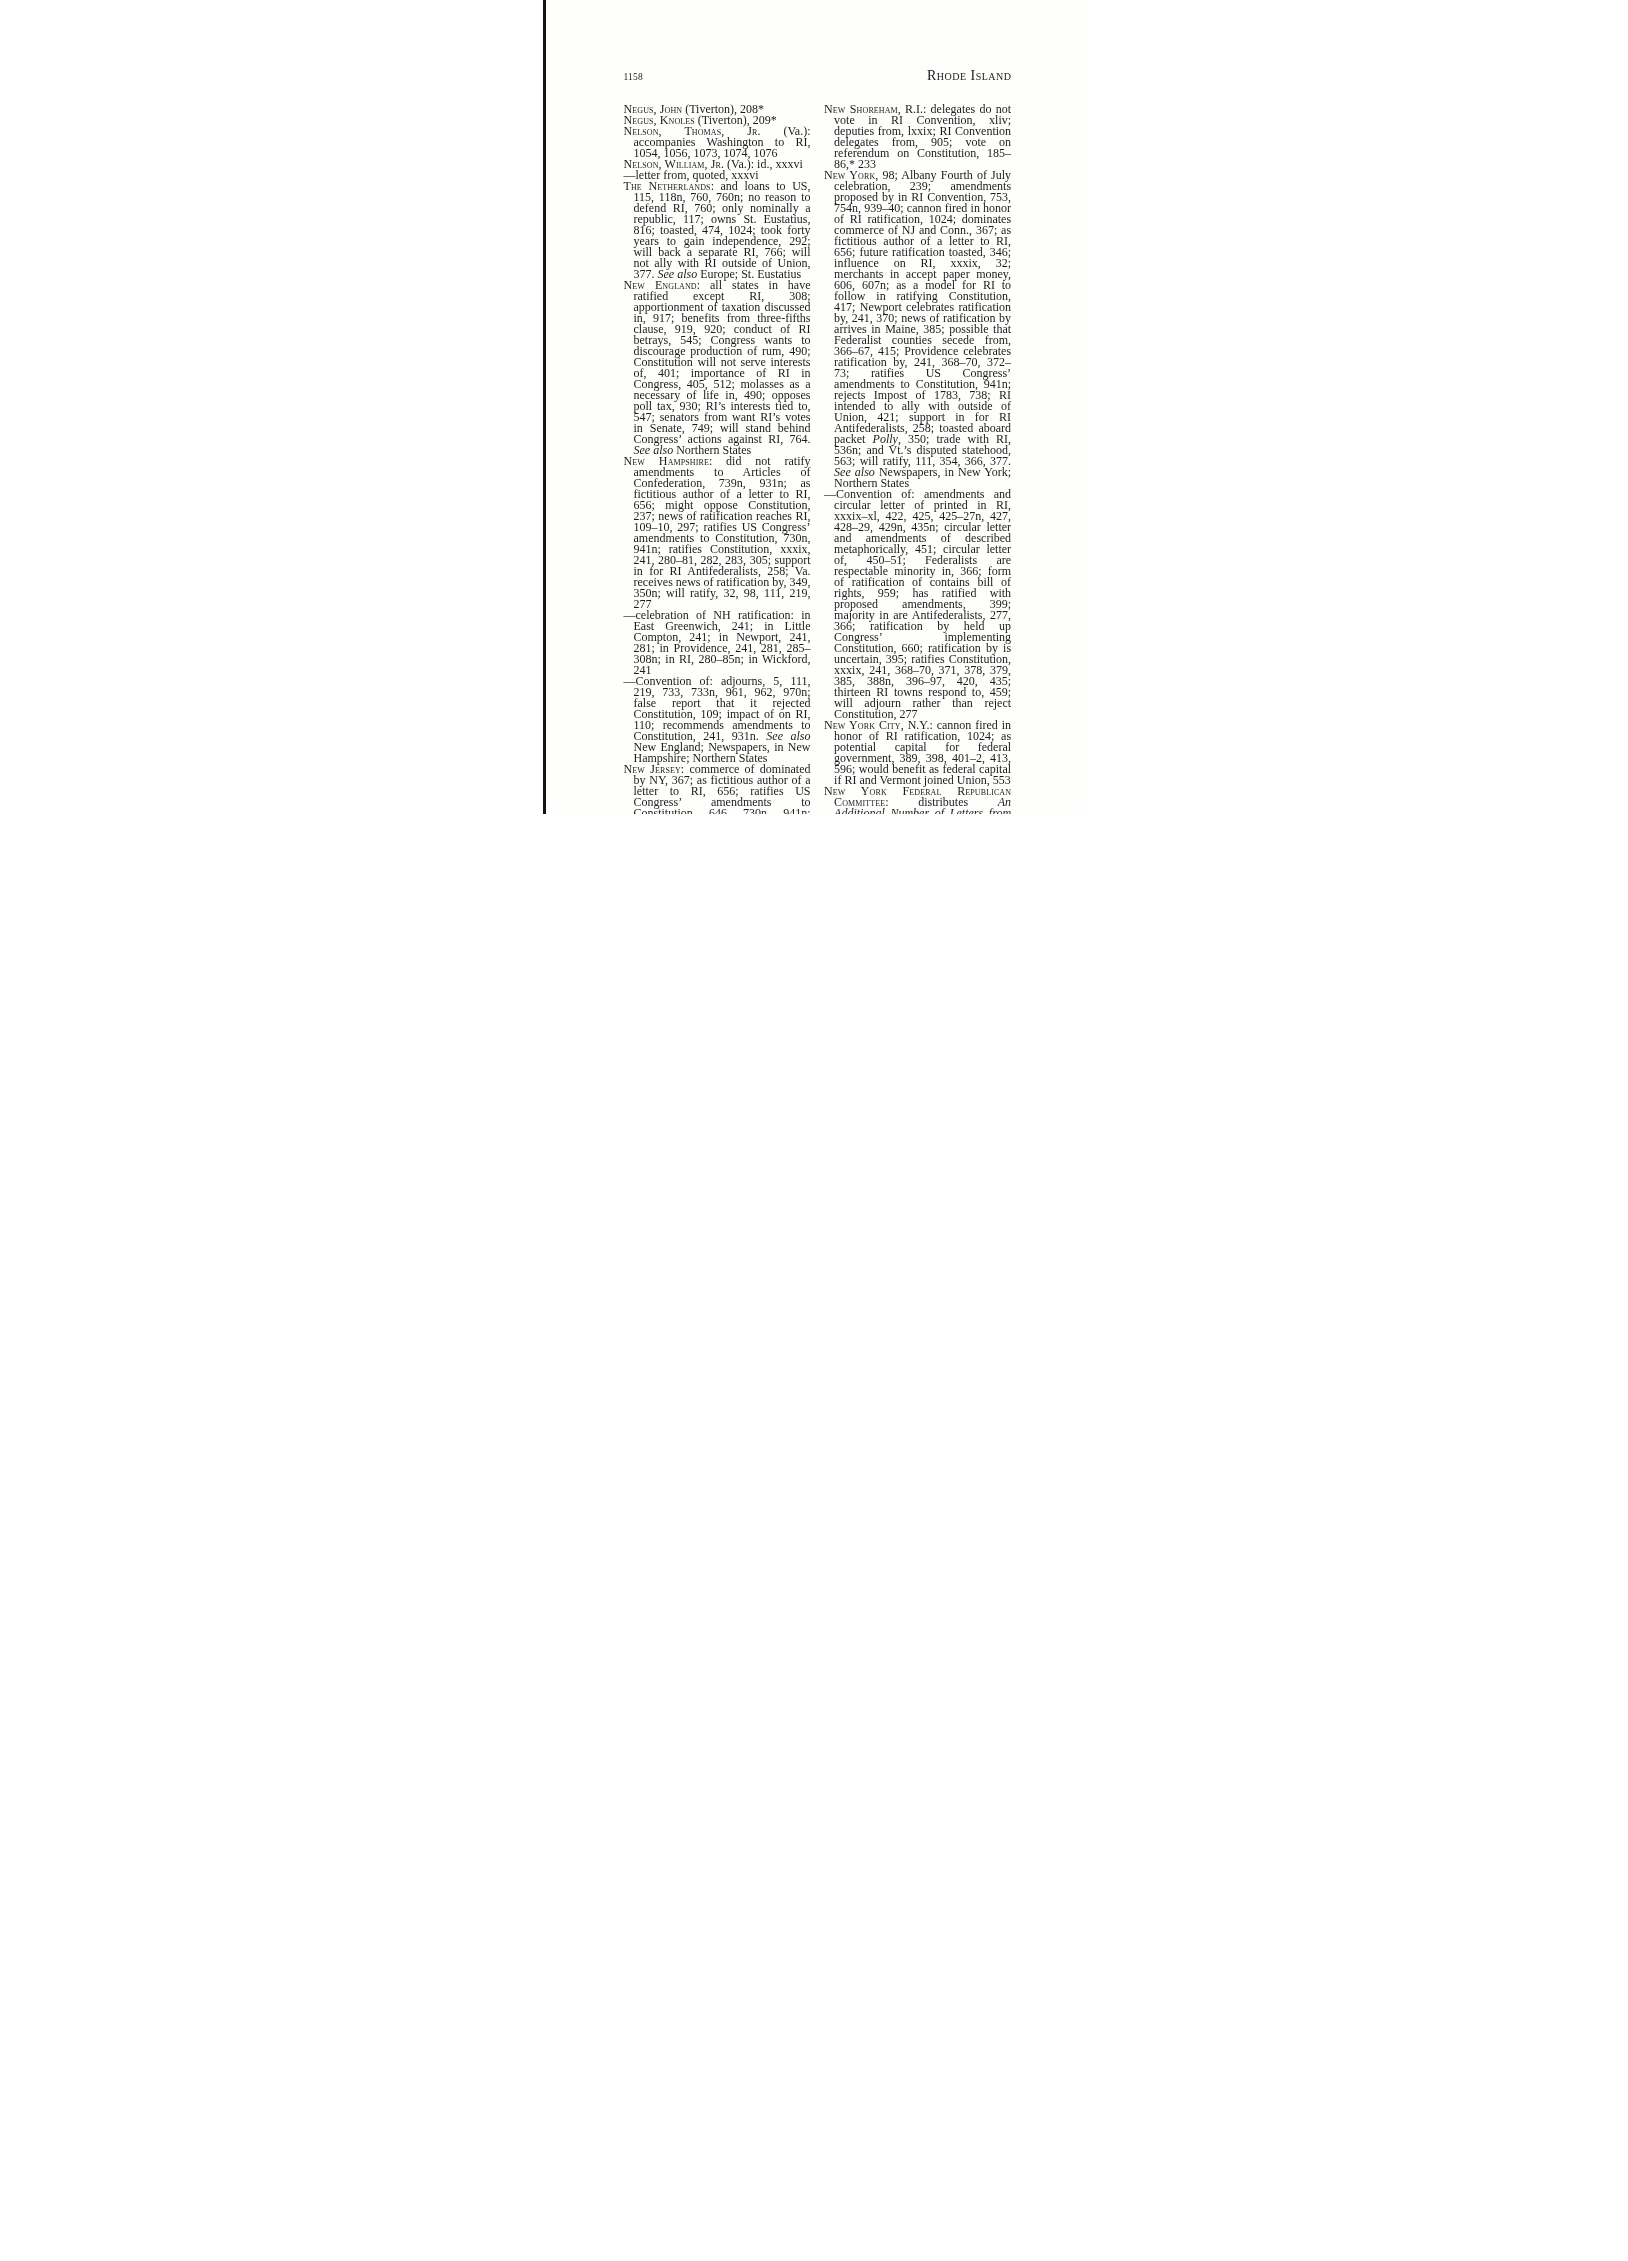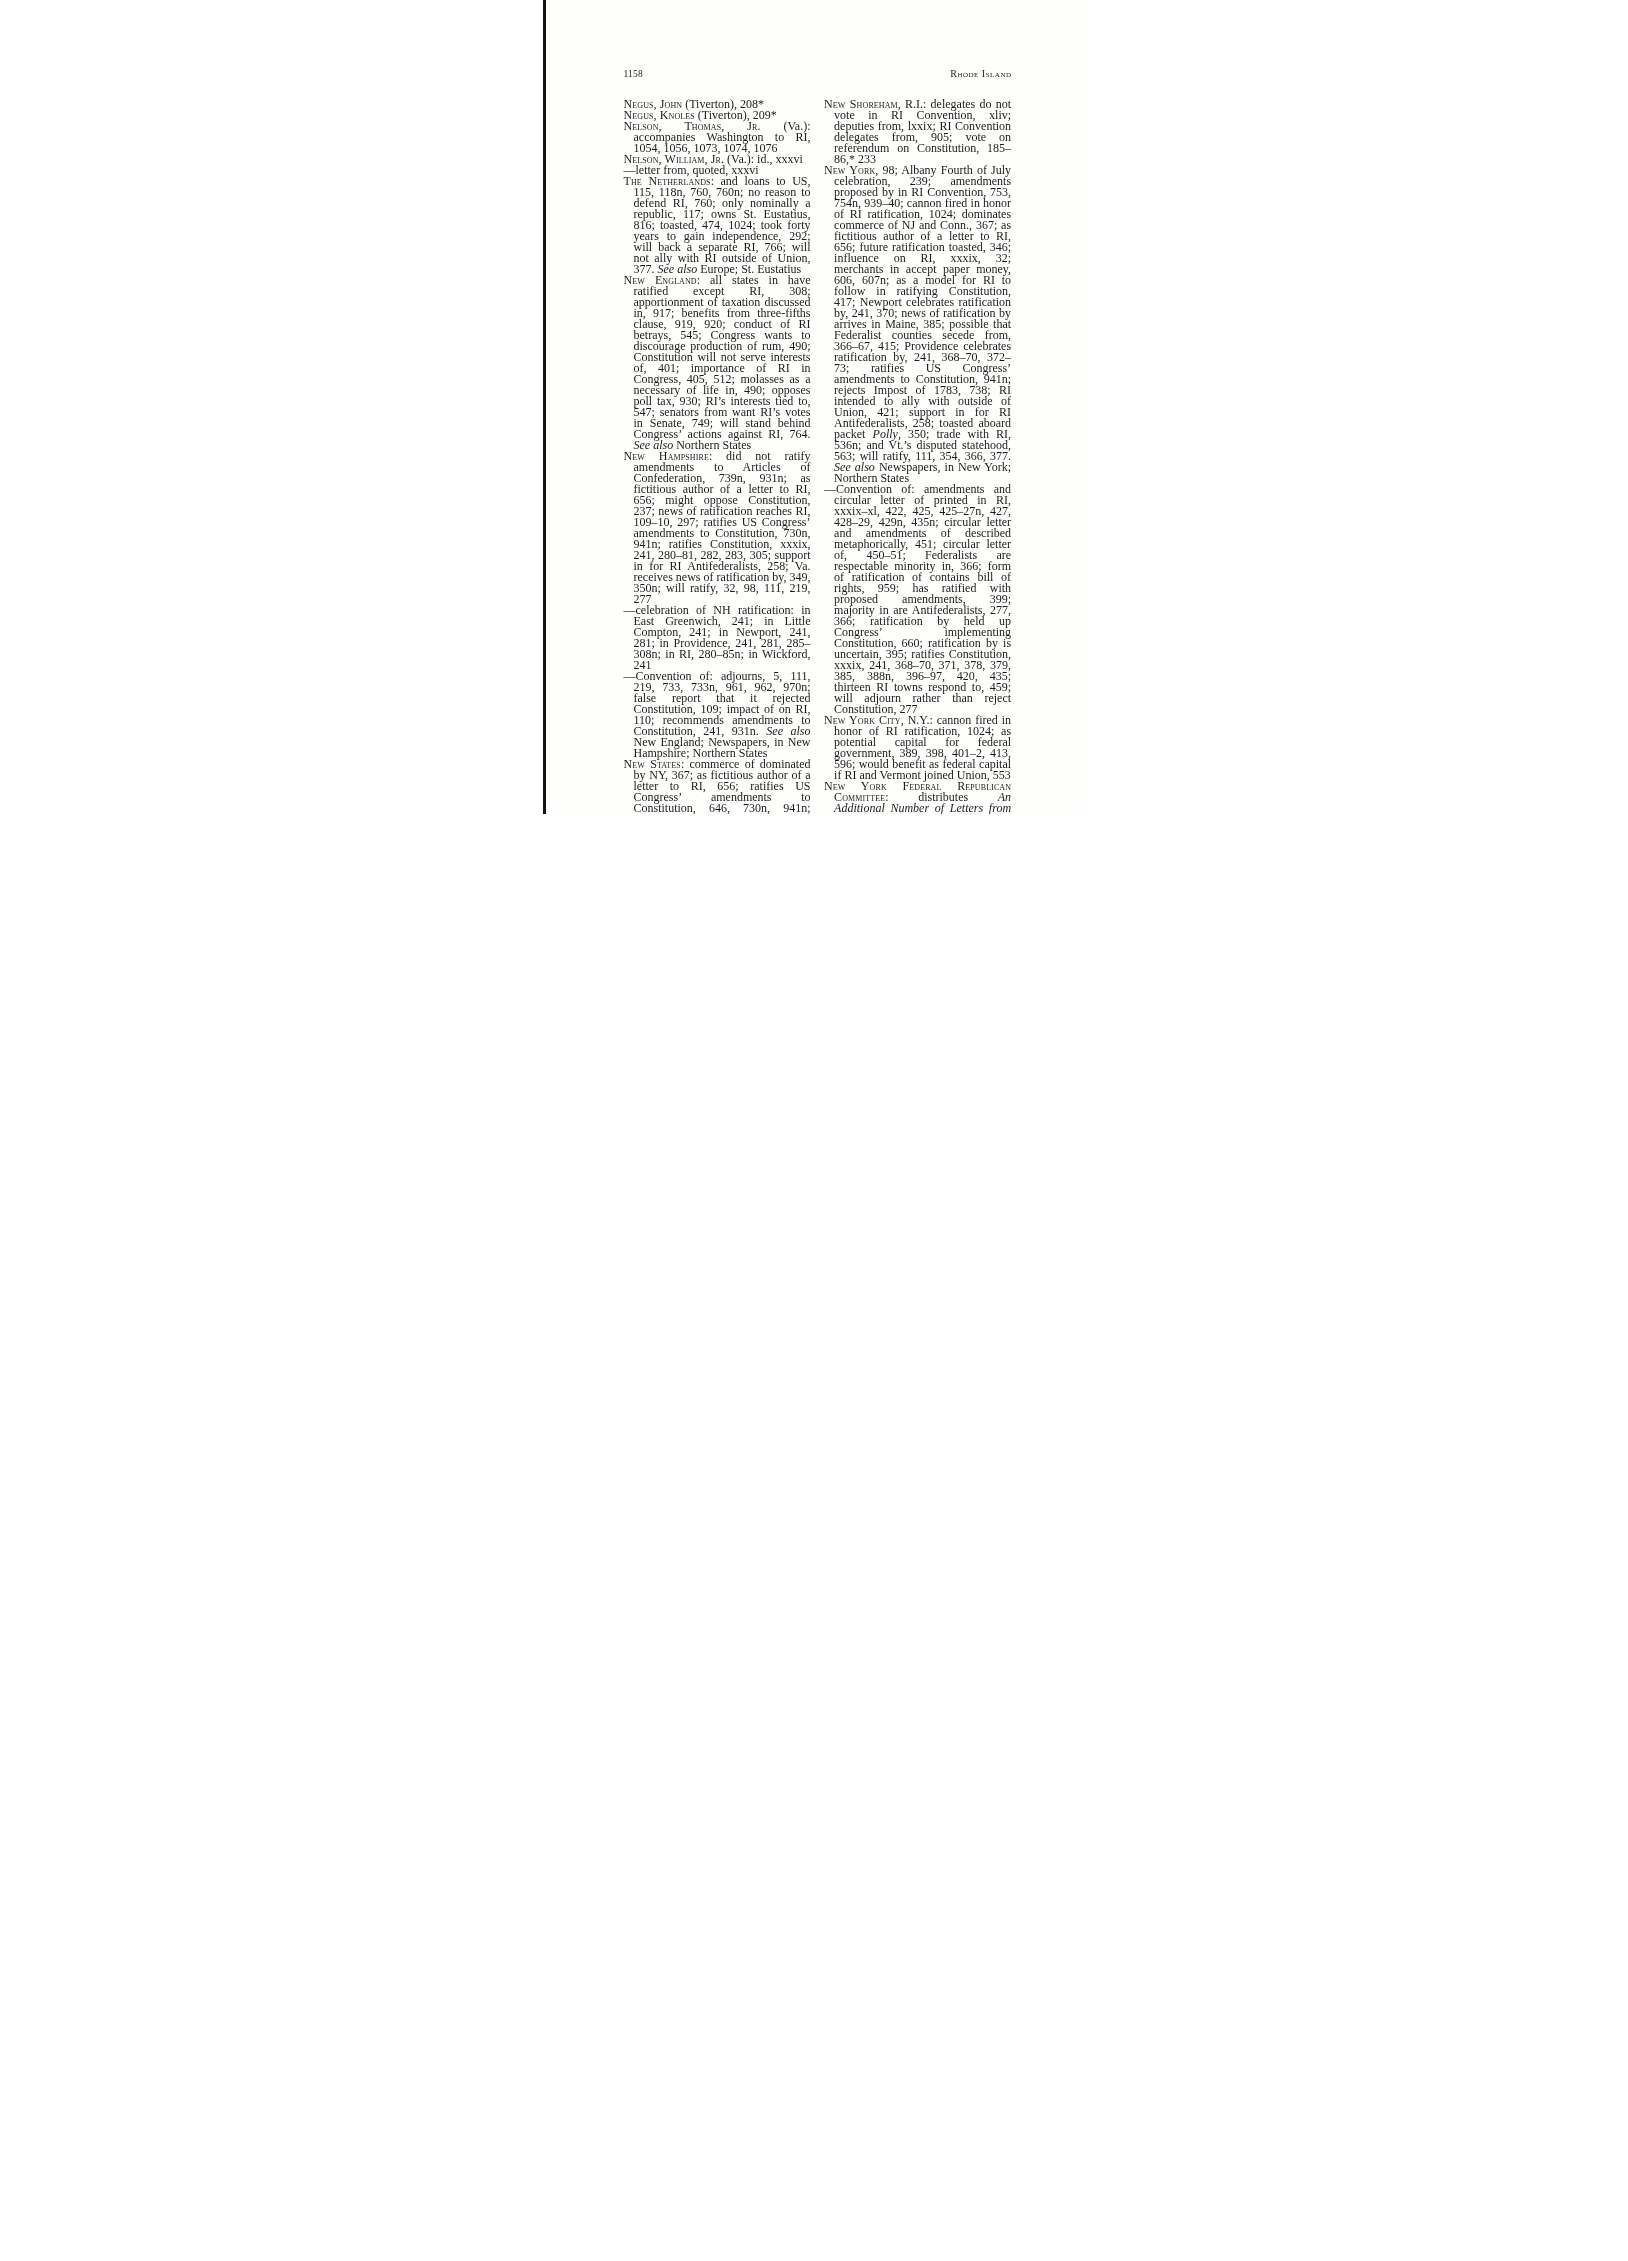--- a/index.html
+++ b/index.html
@@ -36,21 +36,21 @@
     justify-content: space-between;
     align-items: baseline;
     margin-bottom: 20px;
   }
   .folio {
     font-size: 9.5px;
     letter-spacing: 0.2px;
   }
   .running-head {
     font-variant: small-caps;
-    font-size: 10px;
+    font-size: 14px;
     letter-spacing: 0.5px;
   }
   .columns {
     display: flex;
     gap: 13.6px;
   }
   .col {
     width: 187px;
     font-size: 12px;
     line-height: 11px;
@@ -86,21 +86,21 @@
           <p class="entry"><span class="sc">Negus, John</span><span> (Tiverton), 208*</span></p>
           <p class="entry"><span class="sc">Negus, Knoles</span><span> (Tiverton), 209*</span></p>
           <p class="entry"><span class="sc">Nelson, Thomas, Jr.</span><span> (Va.): accompanies Washington to RI, 1054, 1056, 1073, 1074, 1076</span></p>
           <p class="entry"><span class="sc">Nelson, William, Jr.</span><span> (Va.): id., xxxvi</span></p>
           <p class="entry"><span>—letter from, quoted, xxxvi</span></p>
           <p class="entry"><span class="sc">The Netherlands</span><span>: and loans to US, 115, 118n, 760, 760n; no reason to defend RI, 760; only nominally a republic, 117; owns St. Eustatius, 816; toasted, 474, 1024; took forty years to gain independence, 292; will back a separate RI, 766; will not ally with RI outside of Union, 377. </span><span class="it">See also</span><span> Europe; St. Eustatius</span></p>
           <p class="entry"><span class="sc">New England</span><span>: all states in have ratified except RI, 308; apportionment of taxation discussed in, 917; benefits from three-fifths clause, 919, 920; conduct of RI betrays, 545; Congress wants to discourage production of rum, 490; Constitution will not serve interests of, 401; importance of RI in Congress, 405, 512; molasses as a necessary of life in, 490; opposes poll tax, 930; RI’s interests tied to, 547; senators from want RI’s votes in Senate, 749; will stand behind Congress’ actions against RI, 764. </span><span class="it">See also</span><span> Northern States</span></p>
           <p class="entry"><span class="sc">New Hampshire</span><span>: did not ratify amendments to Articles of Confederation, 739n, 931n; as fictitious author of a letter to RI, 656; might oppose Constitution, 237; news of ratification reaches RI, 109–10, 297; ratifies US Congress’ amendments to Constitution, 730n, 941n; ratifies Constitution, xxxix, 241, 280–81, 282, 283, 305; support in for RI Antifederalists, 258; Va. receives news of ratification by, 349, 350n; will ratify, 32, 98, 111, 219, 277</span></p>
           <p class="entry"><span>—celebration of NH ratification: in East Greenwich, 241; in Little Compton, 241; in Newport, 241, 281; in Providence, 241, 281, 285–308n; in RI, 280–85n; in Wickford, 241</span></p>
           <p class="entry"><span>—Convention of: adjourns, 5, 111, 219, 733, 733n, 961, 962, 970n; false report that it rejected Constitution, 109; impact of on RI, 110; recommends amendments to Constitution, 241, 931n. </span><span class="it">See also</span><span> New England; Newspapers, in New Hampshire; Northern States</span></p>
-          <p class="entry"><span class="sc">New States</span><span>: commerce of dominated by NY, 367; as fictitious author of a letter to RI, 656; ratifies US Congress’ amendments to Constitution, 646, 730n, 941n; ratifies Constitution, 149, 357–58. </span><span class="it">See also</span><span> Northern States</span></p>
+          <p class="entry"><span class="sc">New Jersey</span><span>: commerce of dominated by NY, 367; as fictitious author of a letter to RI, 656; ratifies US Congress’ amendments to Constitution, 646, 730n, 941n; ratifies Constitution, 149, 357–58. </span><span class="it">See also</span><span> Northern States</span></p>
         </div>
       <div class="col">
           <p class="entry"><span class="sc">New Shoreham</span><span>, R.I.: delegates do not vote in RI Convention, xliv; deputies from, lxxix; RI Convention delegates from, 905; vote on referendum on Constitution, 185–86,* 233</span></p>
           <p class="entry"><span class="sc">New York</span><span>, 98; Albany Fourth of July celebration, 239; amendments proposed by in RI Convention, 753, 754n, 939–40; cannon fired in honor of RI ratification, 1024; dominates commerce of NJ and Conn., 367; as fictitious author of a letter to RI, 656; future ratification toasted, 346; influence on RI, xxxix, 32; merchants in accept paper money, 606, 607n; as a model for RI to follow in ratifying Constitution, 417; Newport celebrates ratification by, 241, 370; news of ratification by arrives in Maine, 385; possible that Federalist counties secede from, 366–67, 415; Providence celebrates ratification by, 241, 368–70, 372–73; ratifies US Congress’ amendments to Constitution, 941n; rejects Impost of 1783, 738; RI intended to ally with outside of Union, 421; support in for RI Antifederalists, 258; toasted aboard packet </span><span class="it">Polly</span><span>, 350; trade with RI, 536n; and Vt.’s disputed statehood, 563; will ratify, 111, 354, 366, 377. </span><span class="it">See also</span><span> Newspapers, in New York; Northern States</span></p>
           <p class="entry"><span>—Convention of: amendments and circular letter of printed in RI, xxxix–xl, 422, 425, 425–27n, 427, 428–29, 429n, 435n; circular letter and amendments of described metaphorically, 451; circular letter of, 450–51; Federalists are respectable minority in, 366; form of ratification of contains bill of rights, 959; has ratified with proposed amendments, 399; majority in are Antifederalists, 277, 366; ratification by held up Congress’ implementing Constitution, 660; ratification by is uncertain, 395; ratifies Constitution, xxxix, 241, 368–70, 371, 378, 379, 385, 388n, 396–97, 420, 435; thirteen RI towns respond to, 459; will adjourn rather than reject Constitution, 277</span></p>
           <p class="entry"><span class="sc">New York City</span><span>, N.Y.: cannon fired in honor of RI ratification, 1024; as potential capital for federal government, 389, 398, 401–2, 413, 596; would benefit as federal capital if RI and Vermont joined Union, 553</span></p>
           <p class="entry"><span class="sc">New York Federal Republican Committee</span><span>: distributes </span><span class="it">An Additional Number of Letters from the Federal Farmer</span><span>, 267n</span></p>
           <p class="entry"><span class="sc">Newell, England</span><span> (Smithfield), 205*</span></p>
           <p class="entry"><span class="sc">Negus, Jonathan</span><span> (Smithfield), 205*</span></p>
           <p class="entry"><span class="sc">Newell, Robert</span><span> (Hampshire), 287, 501n</span></p>

